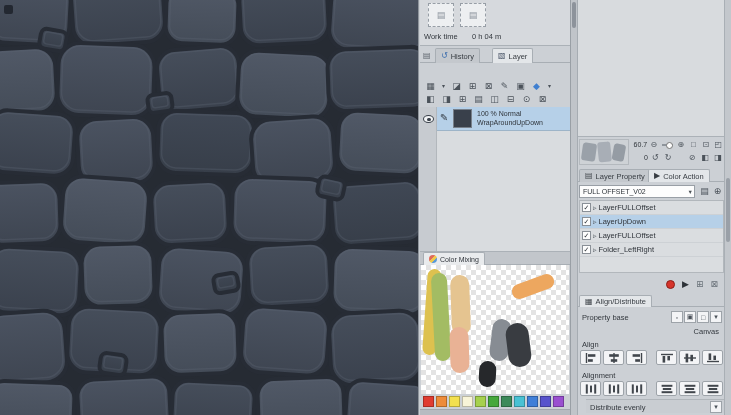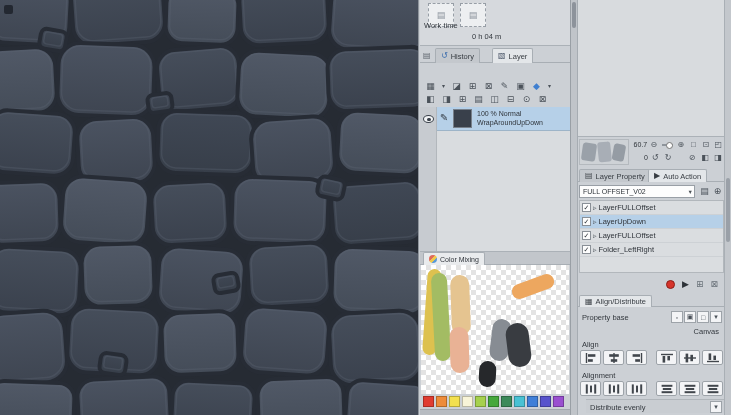--- a/index.html
+++ b/index.html
@@ -287,21 +287,21 @@
   </div>
 
   <div class="mid-panel">
     <div class="mp-top">
       <div class="tool-box" style="left:8px">
           <span>▤</span>
         </div>
       <div class="tool-box" style="left:40px">
           <span>▤</span>
         </div>
-      <span class="lbl" style="left:4px;top:21px">Work time</span>
+      <span class="lbl" style="left:4px;top:32px">Work time</span>
       <span class="lbl" style="left:52px;top:32px">0 h 04 m</span>
     </div>
 
     <div class="tabbar mp-tabs">
       <span class="pmenu">▤</span>
       <div class="tab" style="left:15px">
         <span class="ticon" style="color:#3f6fae">↺</span>
         <span>History</span>
       </div>
       <div class="tab active" style="left:72px">
@@ -415,21 +415,21 @@
       </div>
     </div>
 
     <div class="tabbar rp-tabs">
       <div class="tab" style="left:1px">
         <span class="ticon">▤</span>
         <span>Layer Property</span>
       </div>
       <div class="tab active" style="left:70px">
         <span class="ticon">▶</span>
-        <span>Auto Action</span>
+        <span>Color Action</span>
       </div>
     </div>
 
     <div class="rp-set">
       <div class="combo" style="left:1px;top:1px;width:116px;height:13px">
         <span style="font-size:7px">FULL OFFSET_V02</span>
         <span class="arr">▼</span>
       </div>
       <span class="ic" style="position:absolute;left:120px;top:1px">▤</span>
       <span class="ic" style="position:absolute;left:133px;top:1px">⊕</span>

